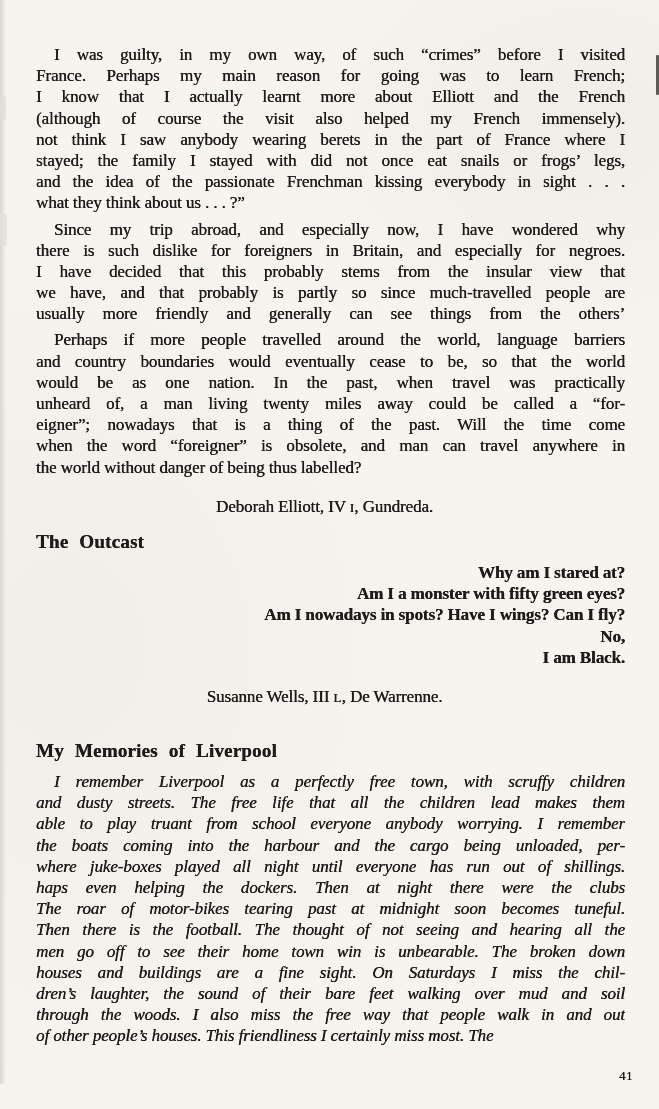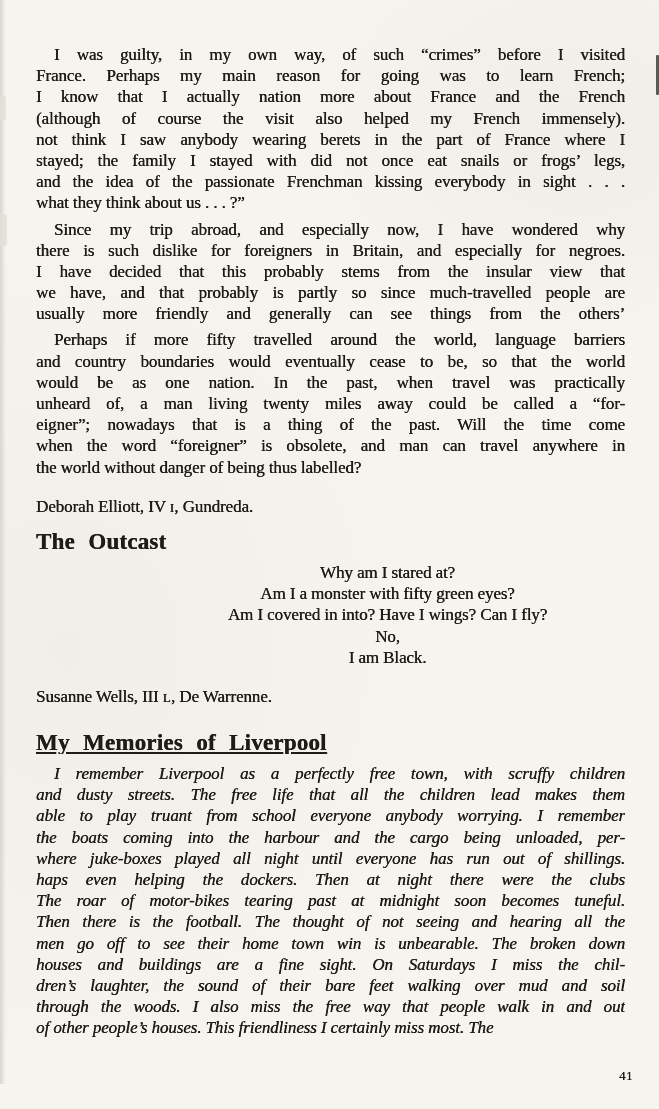--- a/index.html
+++ b/index.html
@@ -33,89 +33,89 @@
   .column {
     position: absolute; left: 36px; top: 44px; width: 589px;
     font-size: 17px; line-height: 21.2px; letter-spacing: -0.1px;
   }
   .gen-line { height: 21.2px; overflow: hidden; }
   .jline { text-align: justify; text-align-last: justify; }
   .jline.lastline { text-align: justify; text-align-last: left; }
   .jline.firstline { padding-left: 18px; }
   .paragraph { margin: 0 0 5px 0; }
   .attribution {
-    text-align: left; padding-right: 12px; margin-top: 18px;
+    text-align: center; padding-right: 12px; margin-top: 18px;
     height: 21.2px; overflow: hidden;
   }
   .sc { font-size: 13px; letter-spacing: 0.3px; }
   .heading {
-    font-weight: 700; font-size: 23px; line-height: 22px;
+    font-weight: 700; font-size: 19px; line-height: 22px;
     word-spacing: 0.32em; letter-spacing: 0.2px;
     height: 22px; overflow: hidden;
   }
   .heading.outcast { margin-top: 14px; }
-  .heading.memories { margin-top: 25px; text-decoration: underline; }
+  .heading.memories { margin-top: 33px; }
   .poem { margin-top: 9px; margin-left: 114px; }
-  .poem .gen-line { text-align: center; }
+  .poem .gen-line { text-align: right; font-weight: bold; }
   .memoir-paragraph { margin-top: 9px; font-style: italic; }
   .page-number {
     position: absolute; top: 1068px; right: 26px;
     font-size: 13px; letter-spacing: 0.5px;
   }
 </style>
 </head>
 <body>
 
 <div class="page">
   <div class="edge-left"></div>
   <div class="blotch b1"></div>
   <div class="blotch b2"></div>
   <div class="edge-mark"></div>
 
   <div class="column">
 
     <div class="paragraph justified">
         <div class="gen-line jline firstline">I was guilty, in my own way, of such “crimes” before I visited</div>
         <div class="gen-line jline">France. Perhaps my main reason for going was to learn French;</div>
-        <div class="gen-line jline">I know that I actually nation more about France and the French</div>
+        <div class="gen-line jline">I know that I actually learnt more about Elliott and the French</div>
         <div class="gen-line jline">(although of course the visit also helped my French immensely).</div>
         <div class="gen-line jline">not think I saw anybody wearing berets in the part of France where I</div>
         <div class="gen-line jline">stayed; the family I stayed with did not once eat snails or frogs’ legs,</div>
         <div class="gen-line jline">and the idea of the passionate Frenchman kissing everybody in sight . . .</div>
         <div class="gen-line jline lastline">what they think about us . . . ?”</div>
       </div>
 
     <div class="paragraph justified">
         <div class="gen-line jline firstline">Since my trip abroad, and especially now, I have wondered why</div>
         <div class="gen-line jline">there is such dislike for foreigners in Britain, and especially for negroes.</div>
         <div class="gen-line jline">I have decided that this probably stems from the insular view that</div>
         <div class="gen-line jline">we have, and that probably is partly so since much-travelled people are</div>
         <div class="gen-line jline">usually more friendly and generally can see things from the others’</div>
       </div>
 
     <div class="paragraph justified">
-        <div class="gen-line jline firstline">Perhaps if more fifty travelled around the world, language barriers</div>
+        <div class="gen-line jline firstline">Perhaps if more people travelled around the world, language barriers</div>
         <div class="gen-line jline">and country boundaries would eventually cease to be, so that the world</div>
         <div class="gen-line jline">would be as one nation. In the past, when travel was practically</div>
         <div class="gen-line jline">unheard of, a man living twenty miles away could be called a “for-</div>
         <div class="gen-line jline">eigner”; nowadays that is a thing of the past. Will the time come</div>
         <div class="gen-line jline">when the word “foreigner” is obsolete, and man can travel anywhere in</div>
         <div class="gen-line jline lastline">the world without danger of being thus labelled?</div>
       </div>
 
     <div class="attribution">
       <span>Deborah Elliott, IV </span><span class="sc">I</span><span>, Gundreda.</span>
     </div>
 
     <div class="heading outcast">The Outcast</div>
 
     <div class="poem">
         <div class="gen-line firstline">Why am I stared at?</div>
         <div class="gen-line">Am I a monster with fifty green eyes?</div>
-        <div class="gen-line">Am I covered in into? Have I wings? Can I fly?</div>
+        <div class="gen-line">Am I nowadays in spots? Have I wings? Can I fly?</div>
         <div class="gen-line">No,</div>
         <div class="gen-line lastline">I am Black.</div>
       </div>
 
     <div class="attribution">
       <span>Susanne Wells, III </span><span class="sc">L</span><span>, De Warrenne.</span>
     </div>
 
     <div class="heading memories">My Memories of Liverpool</div>
 

